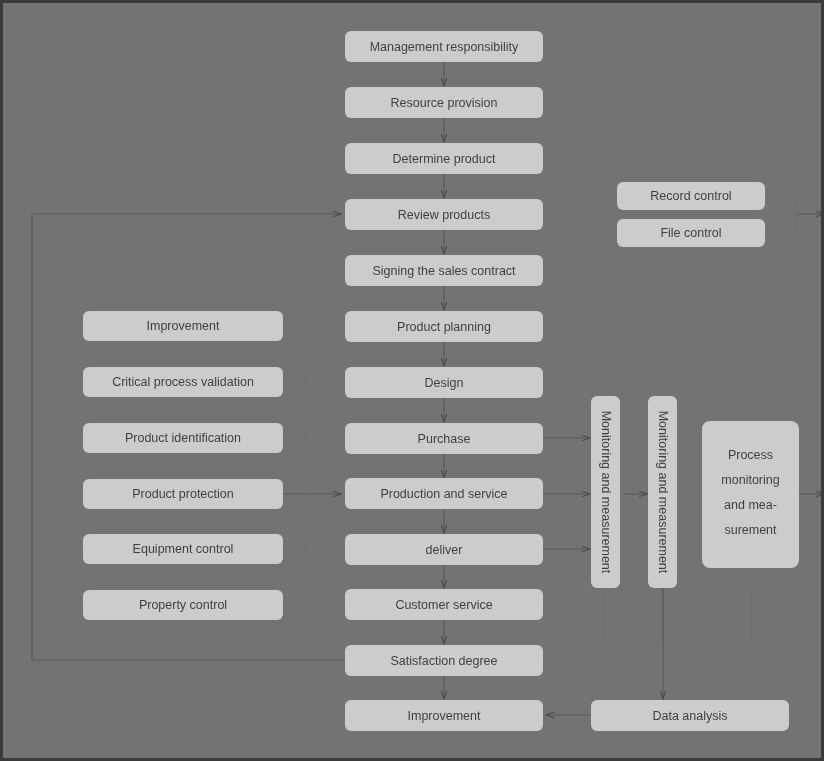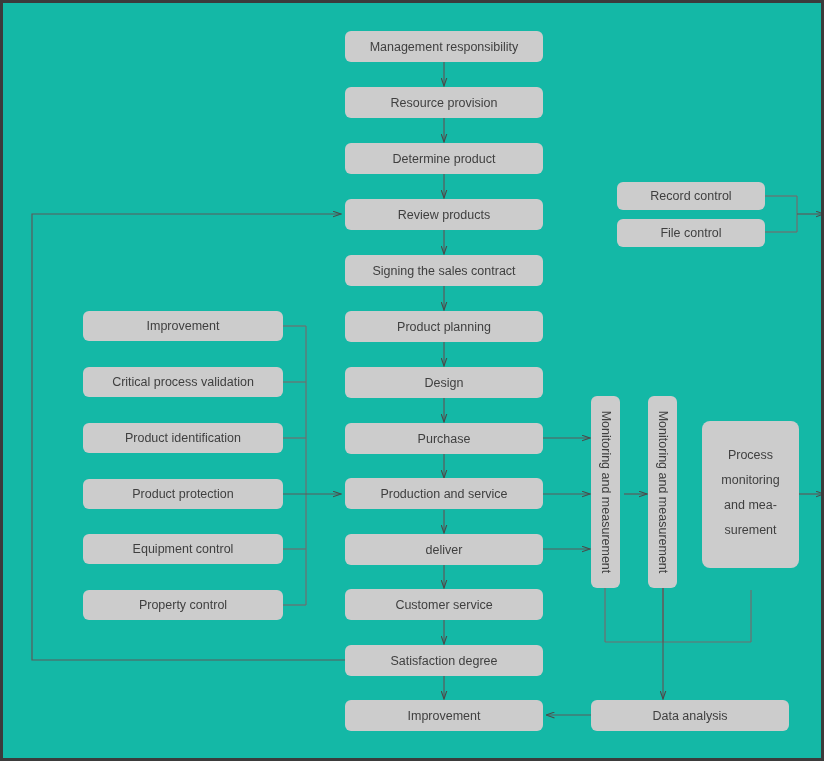--- a/index.html
+++ b/index.html
@@ -10,21 +10,21 @@
   body {
     width: 824px;
     height: 761px;
     font-family: "Liberation Sans", sans-serif;
     overflow: hidden;
   }
   #diagram-root {
     position: relative;
     width: 824px;
     height: 761px;
-    background: #14b8a6;
+    background: #737373;
   }
   #frame-border {
     position: absolute;
     left: 0; top: 0;
     width: 824px; height: 761px;
     box-sizing: border-box;
     border: 3px solid #3b3b3b;
     pointer-events: none;
   }
   svg.flow {

